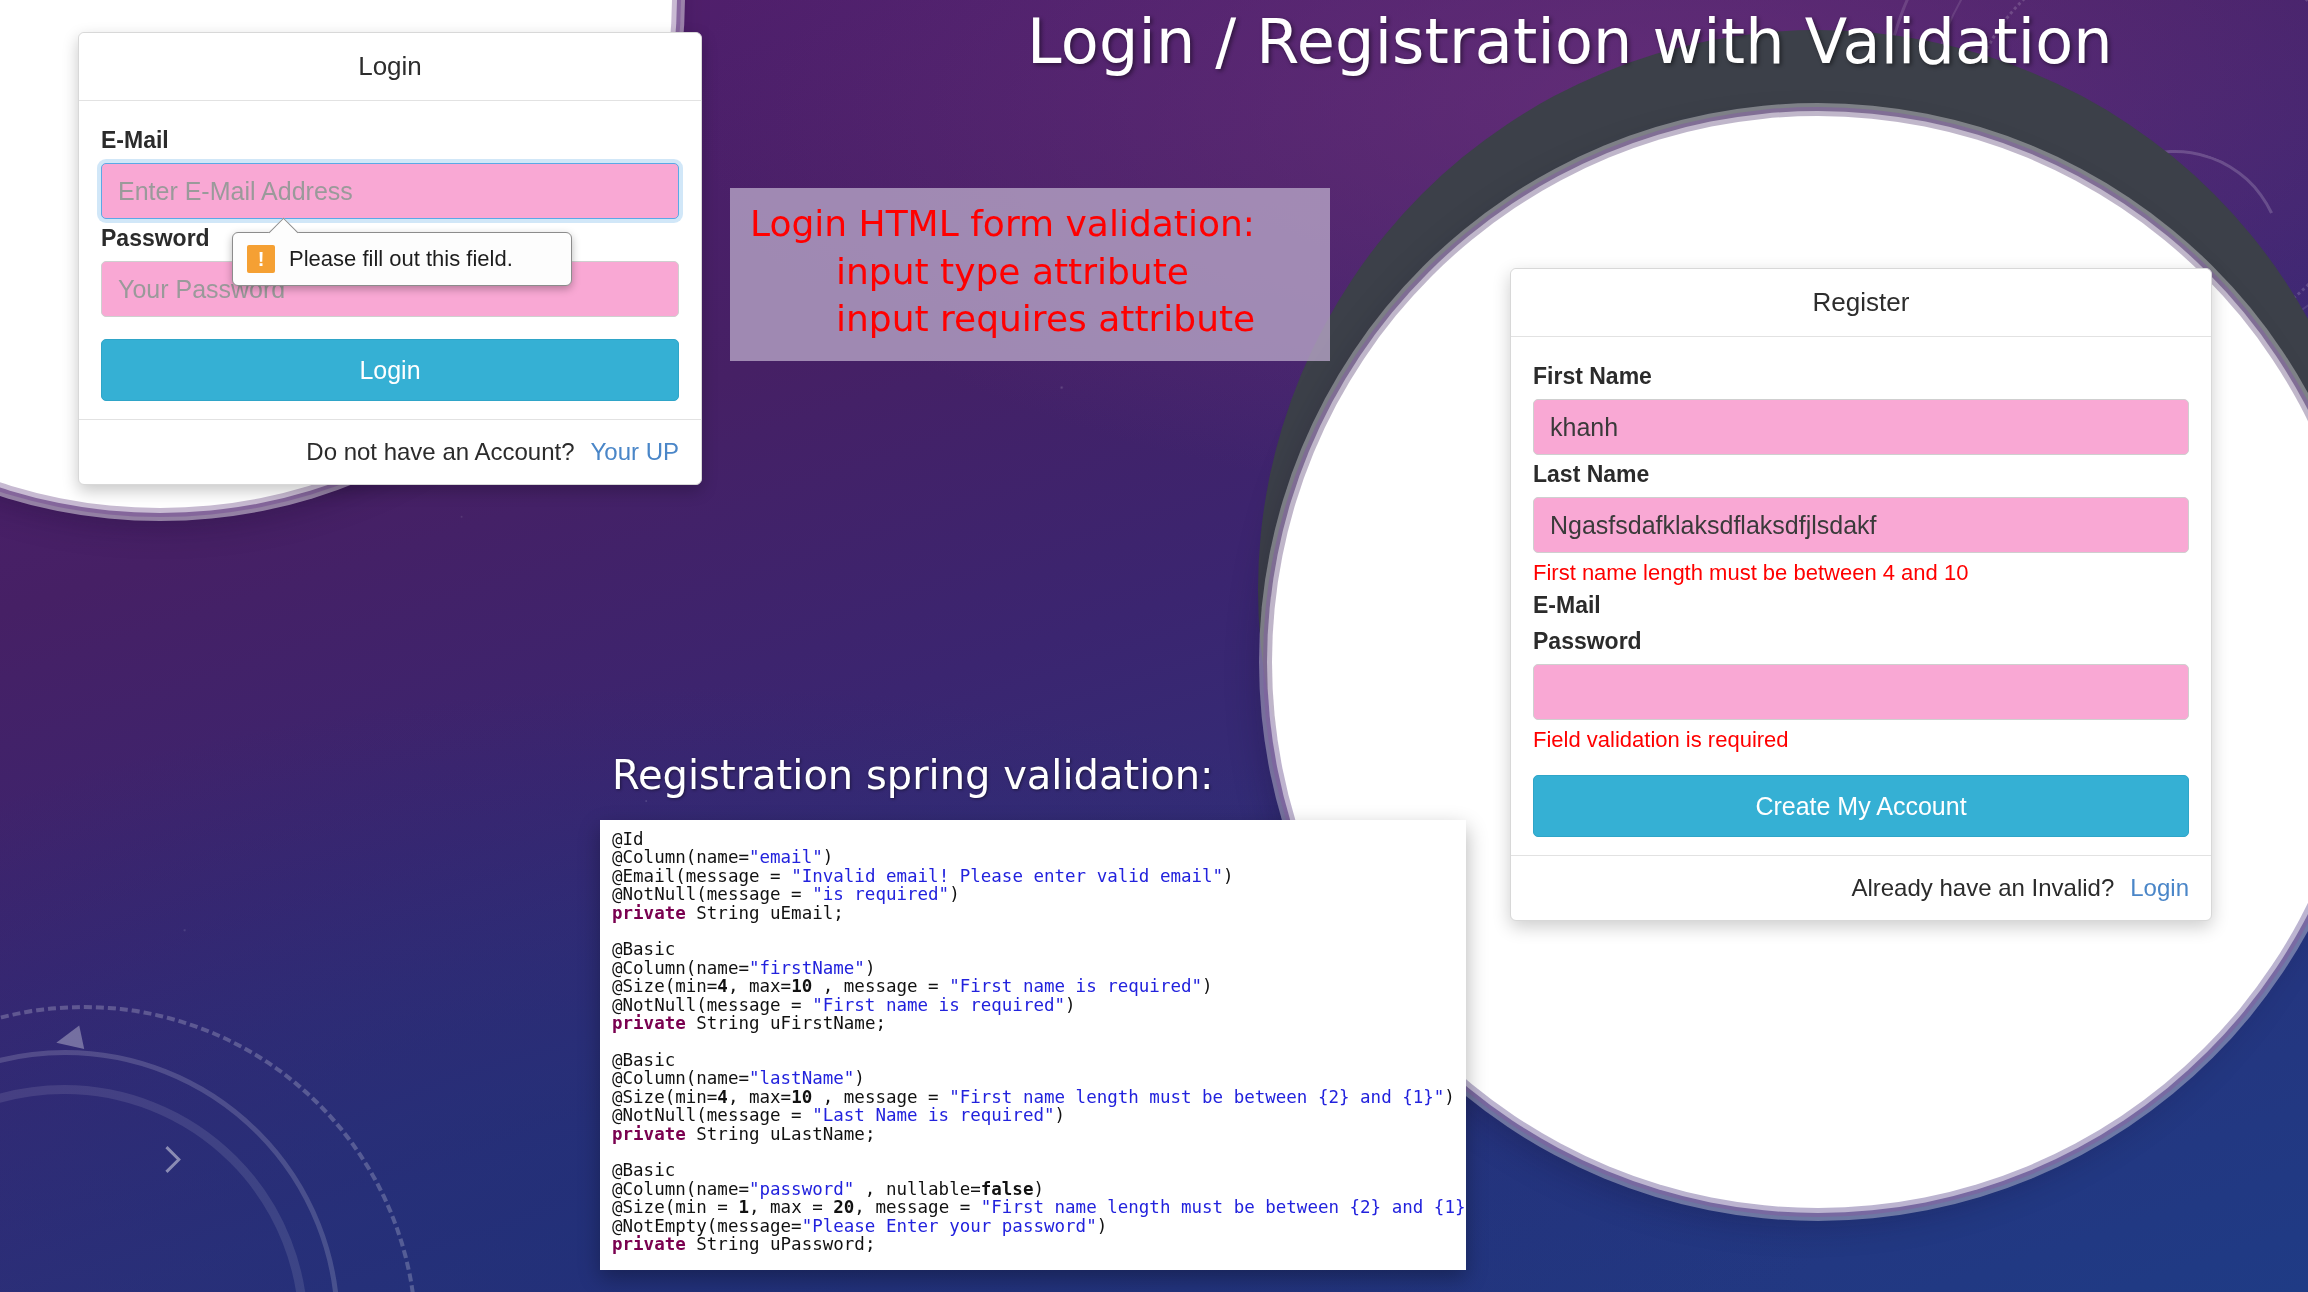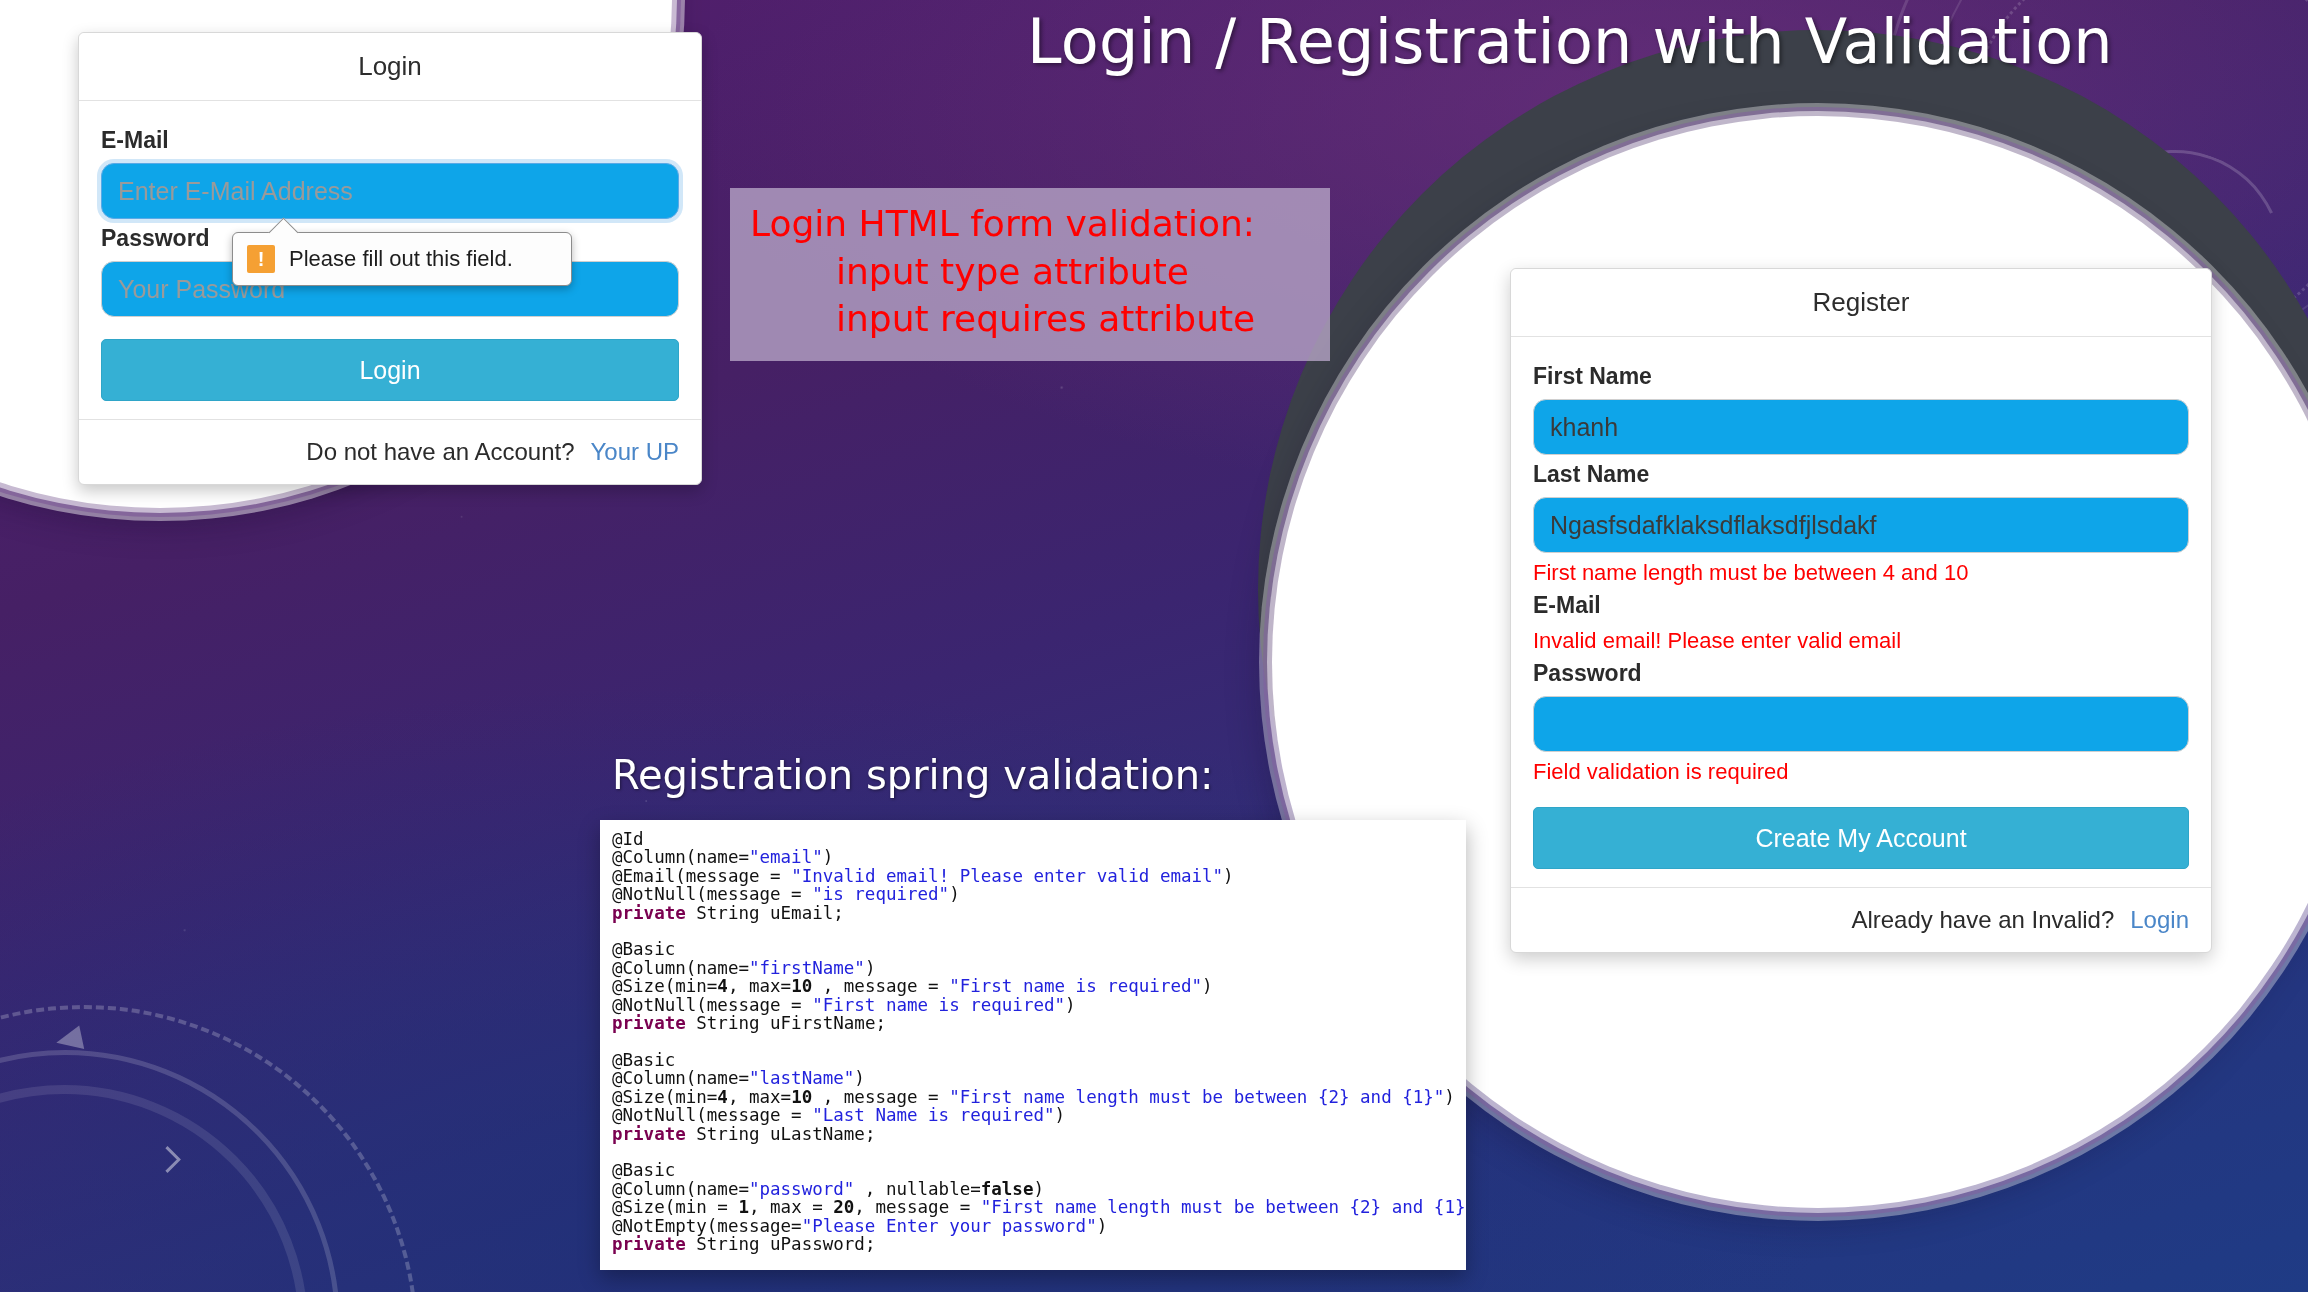--- a/index.html
+++ b/index.html
@@ -99,22 +99,22 @@
     background:#ffffff;border:1px solid #d8d8d8;border-radius:6px;
     box-shadow:0 6px 16px rgba(0,0,0,.22);
   }
   .card-head{
     padding:18px 0 18px;text-align:center;border-bottom:1px solid #e2e2e2;
     font-size:26px;color:#2d2d2d;background:#fff;border-radius:6px 6px 0 0;
   }
   .card-body{padding:20px 22px 18px;}
   .fld-label{font-size:23px;font-weight:bold;color:#2b2b2b;margin:6px 0 9px;}
   .txt{
-    width:100%;box-sizing:border-box;height:56px;border:1px solid #cfcfcf;border-radius:13px;
-    padding:0 16px;font-size:25px;color:#3a3a3a;background:#0ea5e9;outline:none;
+    width:100%;box-sizing:border-box;height:56px;border:1px solid #cfcfcf;border-radius:5px;
+    padding:0 16px;font-size:25px;color:#3a3a3a;background:#f9a8d4;outline:none;
     font-family:"Liberation Sans", sans-serif;
   }
   .txt::placeholder{color:#9a9a9a;}
   .txt.focused{border-color:#5aa9e6;box-shadow:0 0 0 4px rgba(90,169,230,.28);}
   .btn-primary{
     display:block;width:100%;box-sizing:border-box;height:62px;margin-top:22px;
     background:#35b0d4;border:1px solid #2fa5c8;border-radius:5px;color:#fff;
     font-size:25px;cursor:pointer;font-family:"Liberation Sans", sans-serif;
   }
   .card-foot{
@@ -235,21 +235,20 @@
     <div class="card-body">
 
       <div class="fld-label">First Name</div>
       <input class="txt" type="text" value="khanh" style="">
 
       <div class="fld-label">Last Name</div>
       <input class="txt" type="text" value="Ngasfsdafklaksdflaksdfjlsdakf" style="">
       <div class="err">First name length must be between 4 and 10</div>
 
       <div class="fld-label">E-Mail</div>
-      <div class="err">Invalid email! Please enter valid email</div>
 
       <div class="fld-label">Password</div>
       <input class="txt" type="password" value="" style="">
       <div class="err">Field validation is required</div>
 
       <button class="btn-primary">Create My Account</button>
     </div>
     <div class="card-foot">
       <span>Already have an Invalid?</span><a class="link" href="#">Login</a>
     </div>

